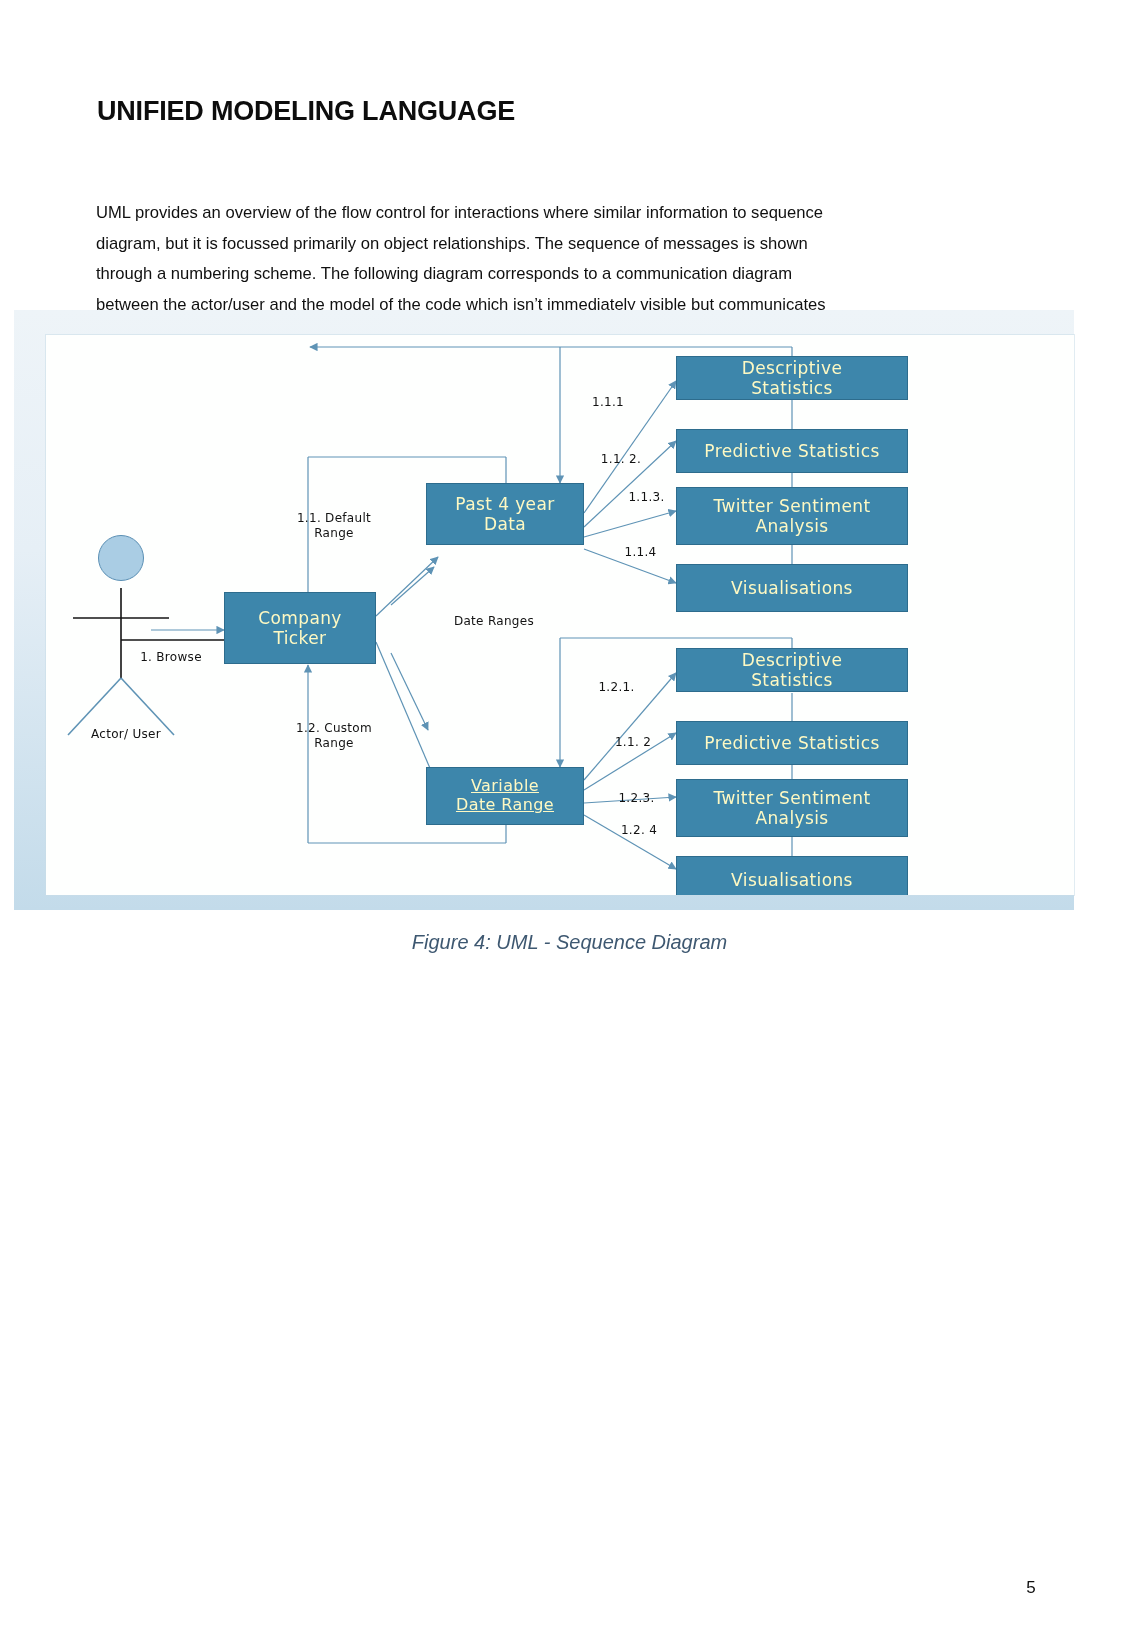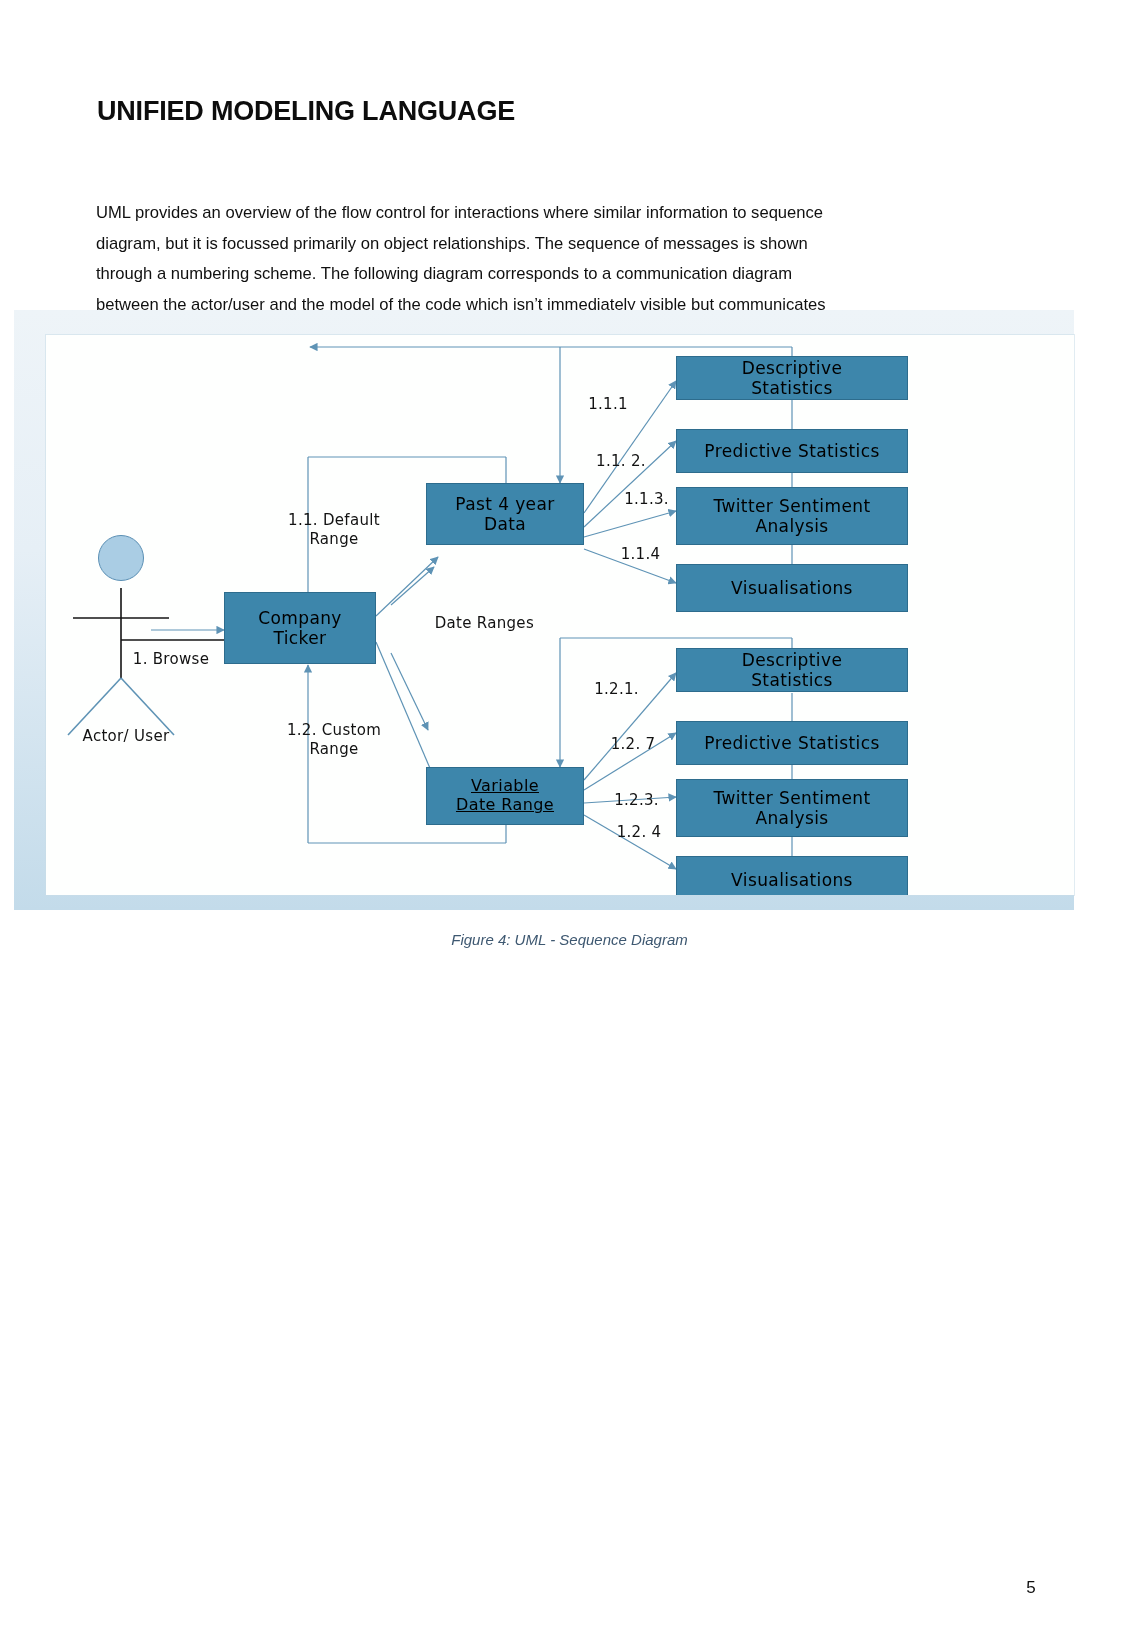--- a/index.html
+++ b/index.html
@@ -75,39 +75,39 @@
     height: 560px;
     display: block;
   }
 
   
   .node {
     position: absolute;
     background: #3d86ab;
     border: 1px solid #2d6c8d;
     box-sizing: border-box;
-    color: #000000;
+    color: #fef9c3;
     display: flex;
     align-items: center;
     justify-content: center;
     text-align: center;
     line-height: 1.18;
     font-family: "DejaVu Sans", sans-serif;
     font-size: 17px;
     letter-spacing: 0.4px;
     padding: 2px 22px;
   }
   .node-sm { font-size: 16px; }
 
   
   .elabel {
     position: absolute;
     color: #121212;
     font-family: "DejaVu Sans", sans-serif;
-    font-size: 15px;
+    font-size: 12px;
     letter-spacing: 0.3px;
     line-height: 1.25;
     white-space: pre-line;
     text-align: center;
   }
   .elabel.left { text-align: right; }
 
   
   .actor-head {
     position: absolute;
@@ -119,21 +119,21 @@
     box-sizing: border-box;
   }
 
   
   .caption {
     position: absolute;
     left: 0;
     top: 931px;
     width: 1139px;
     text-align: center;
-    font-size: 15px;
+    font-size: 20px;
     font-style: italic;
     color: #3e5871;
     font-family: "Liberation Sans", sans-serif;
   }
 
   
   .page-number {
     position: absolute;
     left: 1016px;
     top: 1578px;
@@ -253,21 +253,21 @@
       <div class="elabel" style="left:558px; top:155px; width:85px;">1.1.3.</div>
       <div class="elabel" style="left:552px; top:210px; width:85px;">1.1.4</div>
 
       <div class="node" style="left:630px; top:21px; width:232px; height:44px;">Descriptive  Statistics</div>
       <div class="node" style="left:630px; top:94px; width:232px; height:44px;">Predictive  Statistics</div>
       <div class="node" style="left:630px; top:152px; width:232px; height:58px;">Twitter  Sentiment
 Analysis</div>
       <div class="node" style="left:630px; top:229px; width:232px; height:48px;">Visualisations</div>
 
       <div class="elabel" style="left:528px; top:345px; width:85px;">1.2.1.</div>
-      <div class="elabel" style="left:542px; top:400px; width:90px;">1.2. 7</div>
+      <div class="elabel" style="left:542px; top:400px; width:90px;">1.1. 2</div>
       <div class="elabel" style="left:548px; top:456px; width:85px;">1.2.3.</div>
       <div class="elabel" style="left:548px; top:488px; width:90px;">1.2. 4</div>
 
       <div class="node" style="left:630px; top:313px; width:232px; height:44px;">Descriptive  Statistics</div>
       <div class="node" style="left:630px; top:386px; width:232px; height:44px;">Predictive  Statistics</div>
       <div class="node" style="left:630px; top:444px; width:232px; height:58px;">Twitter  Sentiment
 Analysis</div>
       <div class="node" style="left:630px; top:521px; width:232px; height:48px;">Visualisations</div>
 
     </div>

